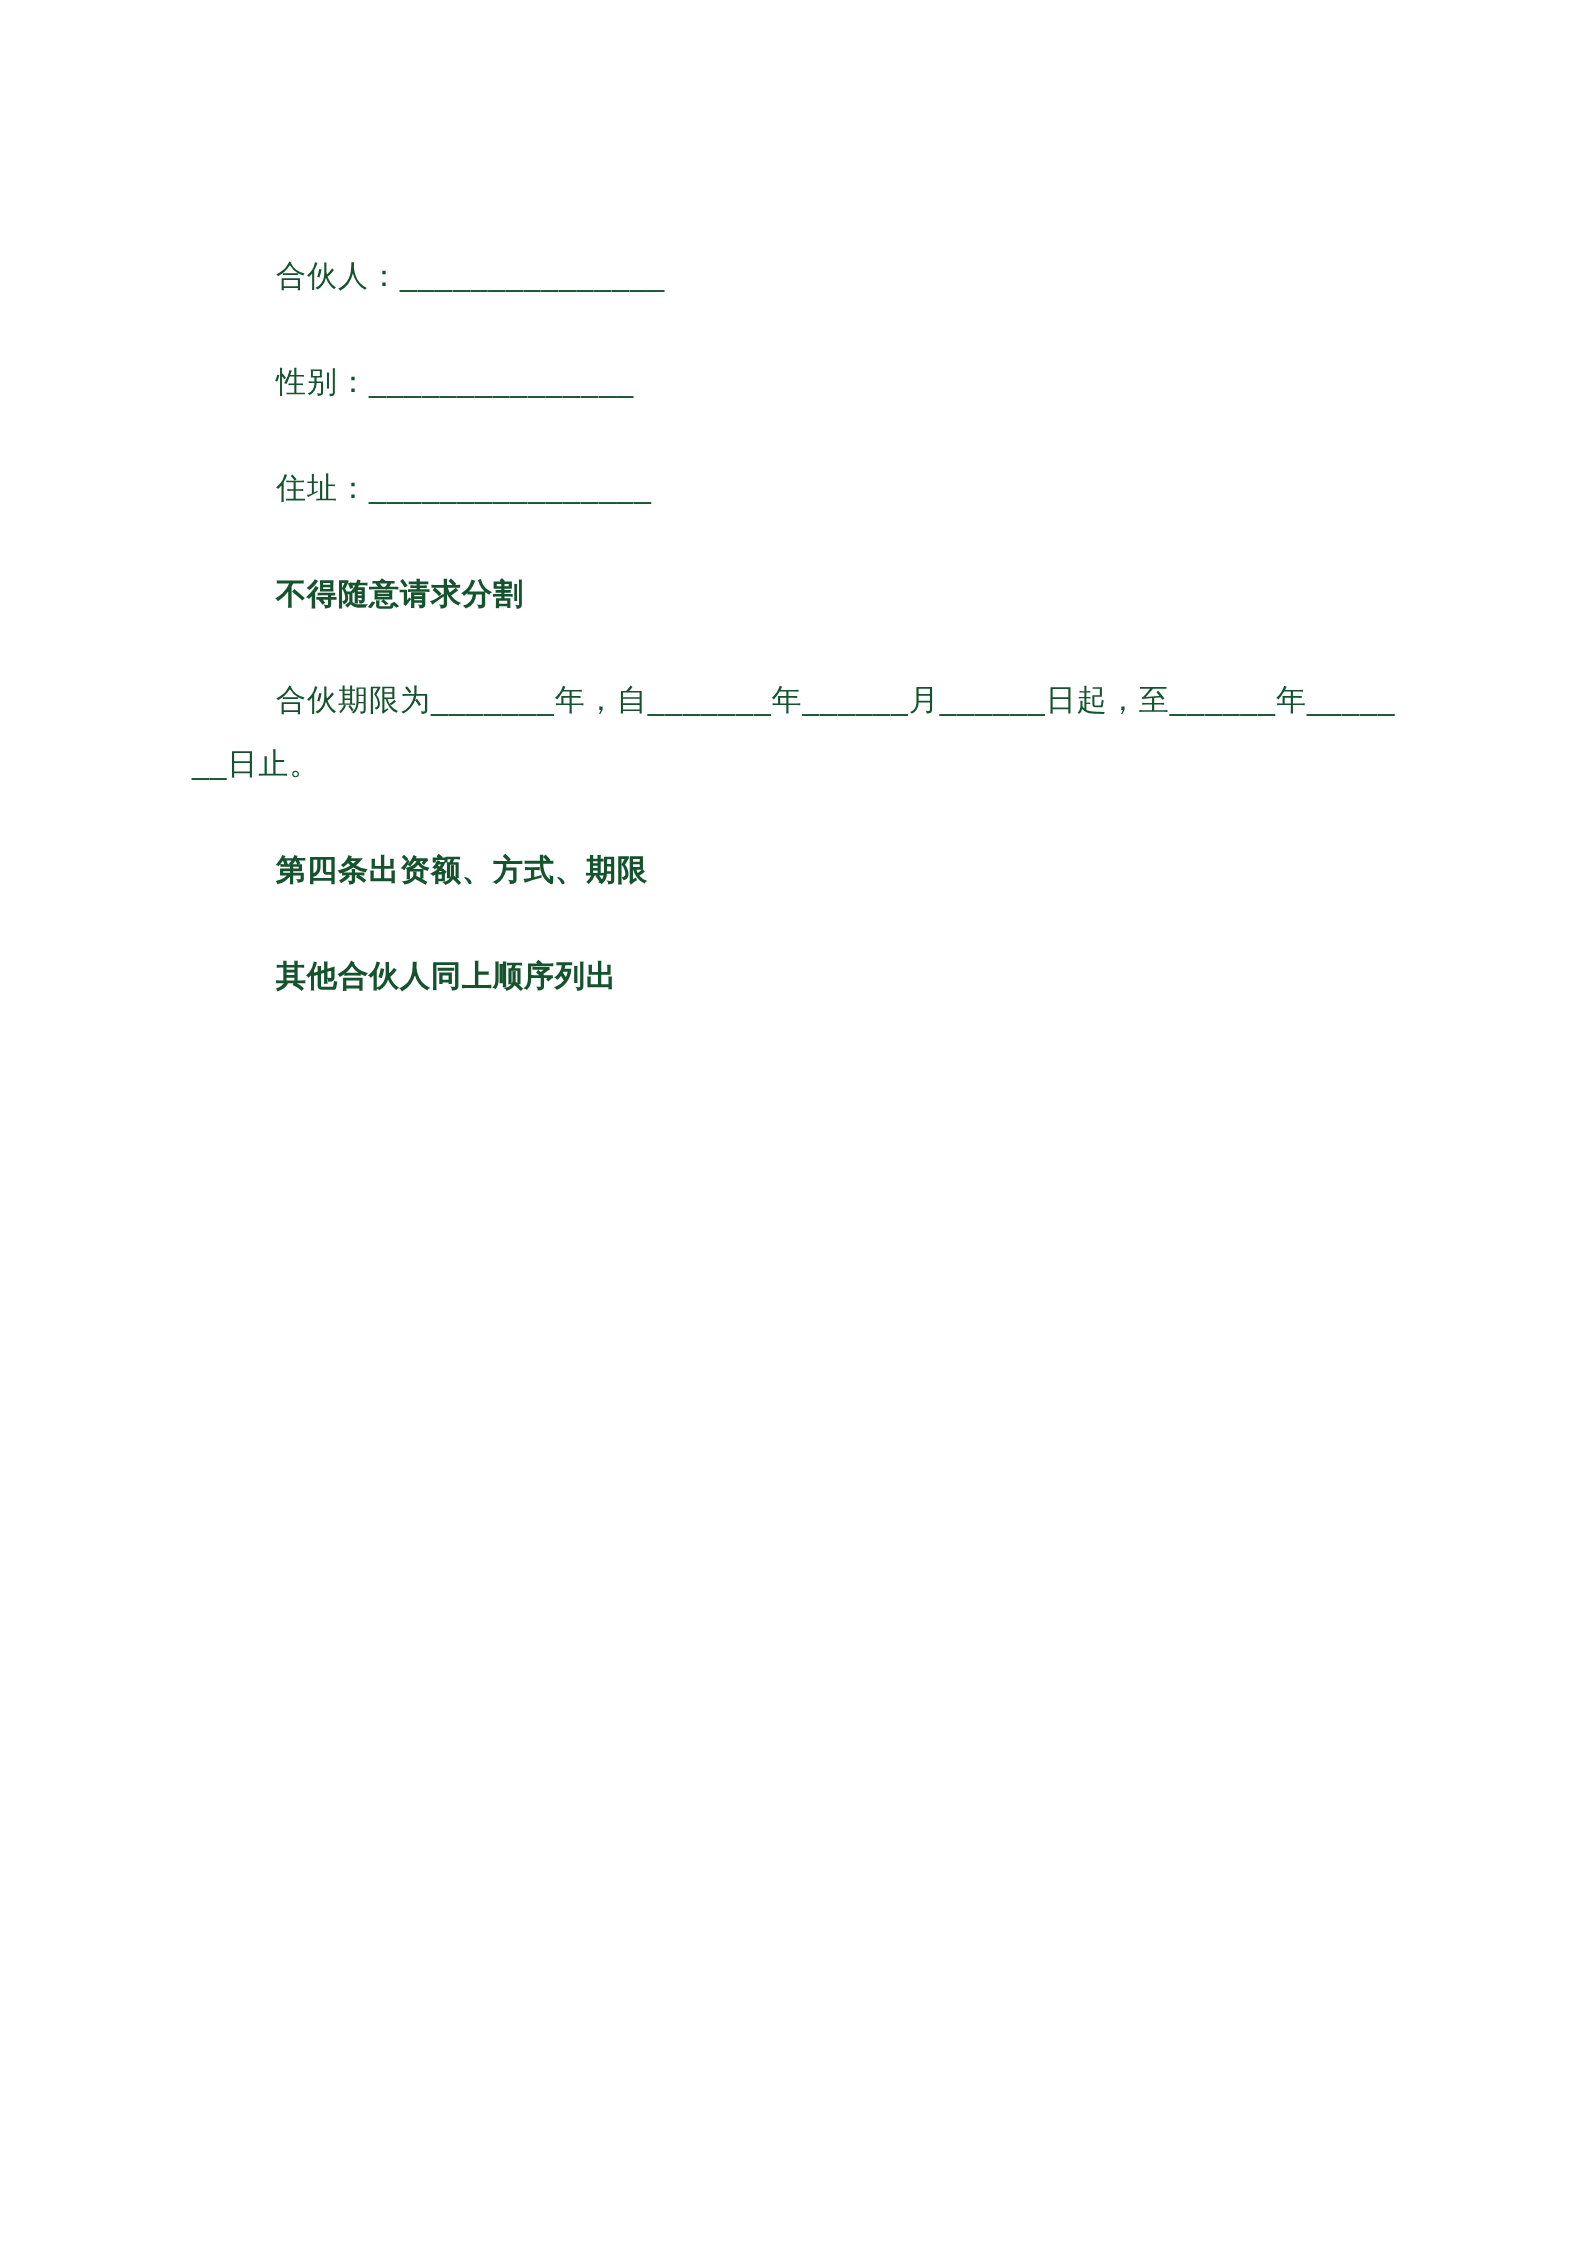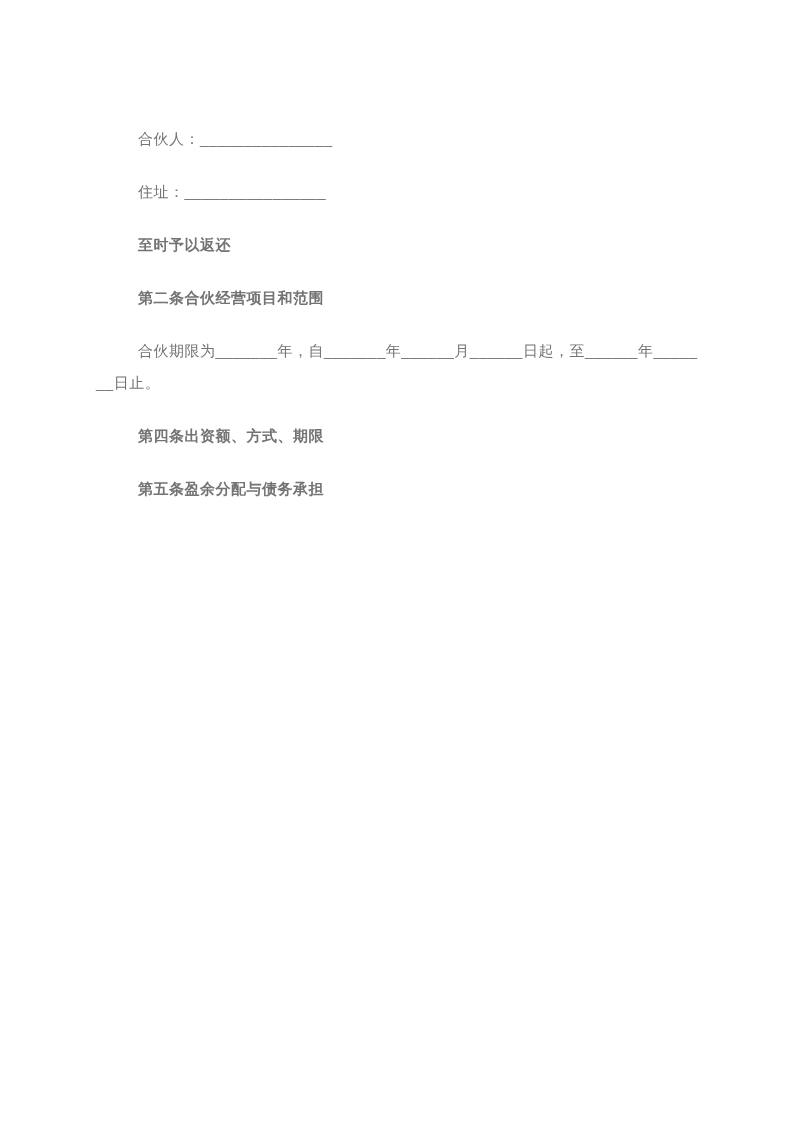--- a/index.html
+++ b/index.html
@@ -11,39 +11,39 @@
       width: 793px;
       height: 1122px;
       overflow: hidden;
       font-family: "Liberation Sans", sans-serif;
     }
     .page {
       box-sizing: border-box;
       width: 793px;
       height: 1122px;
       background: #ffffff;
-      color: #737373;
+      color: #14532d;
       padding: 123px 95px 0 96px;
     }
     .page p {
       margin: 0 0 21px 0;
       font-size: 15px;
       line-height: 32px;
       text-indent: 42px;
       letter-spacing: 0.5px;
       word-break: break-all;
     }
     .page p.bold {
       font-weight: bold;
     }
   </style>
 </head>
 <body>
 
 <div class="page">
   <p>合伙人：_______________</p>
+  <p>性别：_______________</p>
   <p>住址：________________</p>
-  <p class="bold">至时予以返还</p>
-  <p class="bold">第二条合伙经营项目和范围</p>
+  <p class="bold">不得随意请求分割</p>
   <p>合伙期限为_______年，自_______年______月______日起，至______年_______日止。</p>
   <p class="bold">第四条出资额、方式、期限</p>
-  <p class="bold">第五条盈余分配与债务承担</p>
+  <p class="bold">其他合伙人同上顺序列出</p>
 </div>
 
 </body></html>

